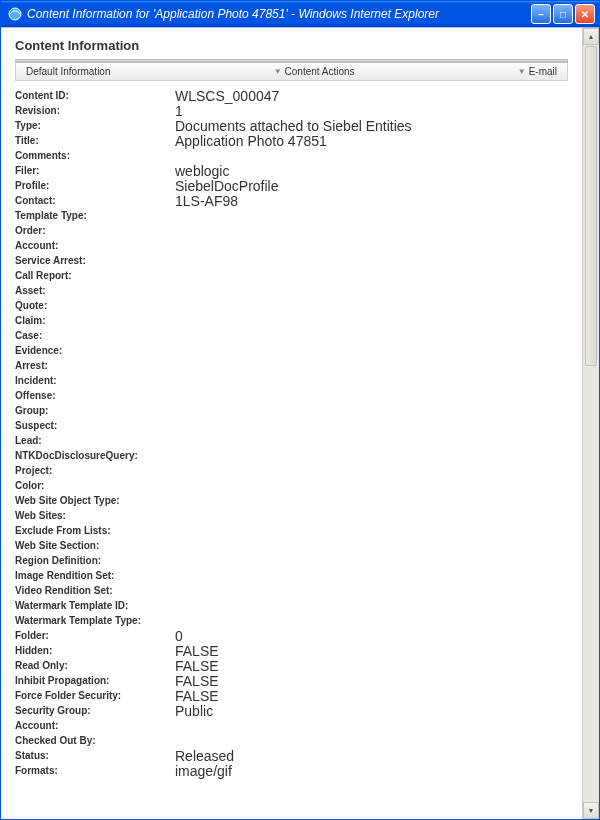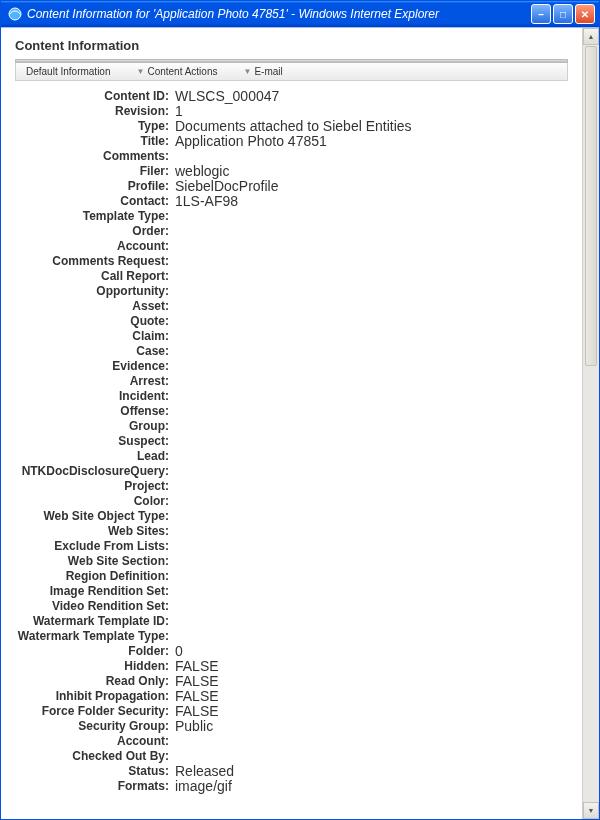--- a/index.html
+++ b/index.html
@@ -16,26 +16,26 @@
   .client { flex:1; display:flex; overflow:hidden; border-top:1px solid #9dbef0; }
   .content { flex:1; overflow:auto; padding:8px 14px 27px 14px; background:#fff; }
   .vscroll { width:17px; background:#e9e7e3; border-left:1px solid #d0cec9; position:relative; }
   .vscroll .arrow { height:17px; background:linear-gradient(#f4f3f0,#dedcd6); border:1px solid #c3c1bb; display:flex; align-items:center; justify-content:center; font-size:7px; color:#5a5954; }
   .vscroll .arrow.up { position:absolute; top:0; left:0; right:0; }
   .vscroll .arrow.down { position:absolute; bottom:0; left:0; right:0; }
   .vscroll .thumb { position:absolute; left:2px; right:2px; top:18px; height:320px; background:linear-gradient(to right,#eae8e3,#dcd9d2); border:1px solid #c3c1bb; border-radius:2px; }
 
   h2.page-title { margin:2px 0 6px 0; font-size:13px; font-weight:bold; color:#333; }
   .graybar { height:4px; background:linear-gradient(#e0e0e0,#b8b8b8); border:1px solid #bcbcbc; margin-bottom:0; }
-  .menubar { display:flex; justify-content:flex-start; gap:26px; font-size:10px; color:#333; border:1px solid #cfcfcf; border-top:none; padding:3px 10px; background:linear-gradient(#fdfdfd,#eaeaea); margin-bottom:8px; }
+  .menubar { display:flex; justify-content:space-between; gap:26px; font-size:10px; color:#333; border:1px solid #cfcfcf; border-top:none; padding:3px 10px; background:linear-gradient(#fdfdfd,#eaeaea); margin-bottom:8px; }
   .menubar .menu-item { display:flex; align-items:center; gap:3px; cursor:pointer; }
   .menubar .chev { font-size:8px; color:#888; }
 
   .field-row { display:flex; margin:1px 0; line-height:14px; }
-  .field-label { width:160px; text-align:right; font-weight:bold; font-size:12px; color:#333; padding-right:6px; }
+  .field-label { width:160px; font-weight:bold; font-size:10px; color:#333; padding-right:6px; }
   .field-value { font-size:14px; color:#333; }
 </style>
 </head>
 <body>
 
 <div class="window">
   <div class="titlebar">
     <span class="ie-icon">
       <svg width="14" height="14" viewBox="0 0 14 14">
           <circle cx="7" cy="7" r="6" fill="#4fb5ff" stroke="#fff" stroke-width="1"></circle>
@@ -108,29 +108,25 @@
           </div>
           <div class="field-row">
             <div class="field-label">Order:</div>
             <div class="field-value"></div>
           </div>
           <div class="field-row">
             <div class="field-label">Account:</div>
             <div class="field-value"></div>
           </div>
           <div class="field-row">
-            <div class="field-label">Comments Request:</div>
+            <div class="field-label">Service Arrest:</div>
             <div class="field-value"></div>
           </div>
           <div class="field-row">
             <div class="field-label">Call Report:</div>
-            <div class="field-value"></div>
-          </div>
-          <div class="field-row">
-            <div class="field-label">Opportunity:</div>
             <div class="field-value"></div>
           </div>
           <div class="field-row">
             <div class="field-label">Asset:</div>
             <div class="field-value"></div>
           </div>
           <div class="field-row">
             <div class="field-label">Quote:</div>
             <div class="field-value"></div>
           </div>

